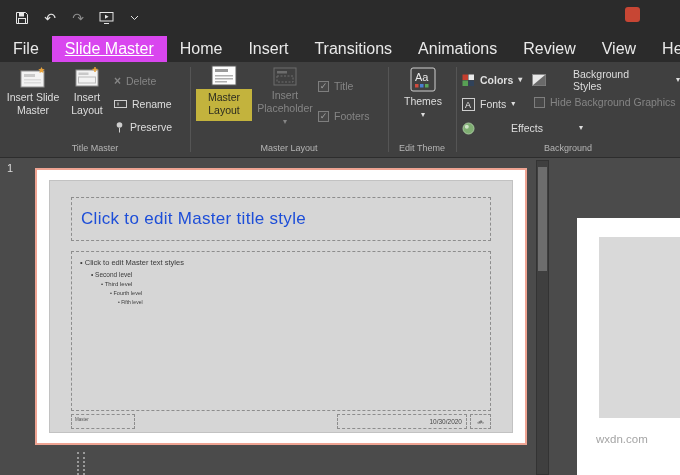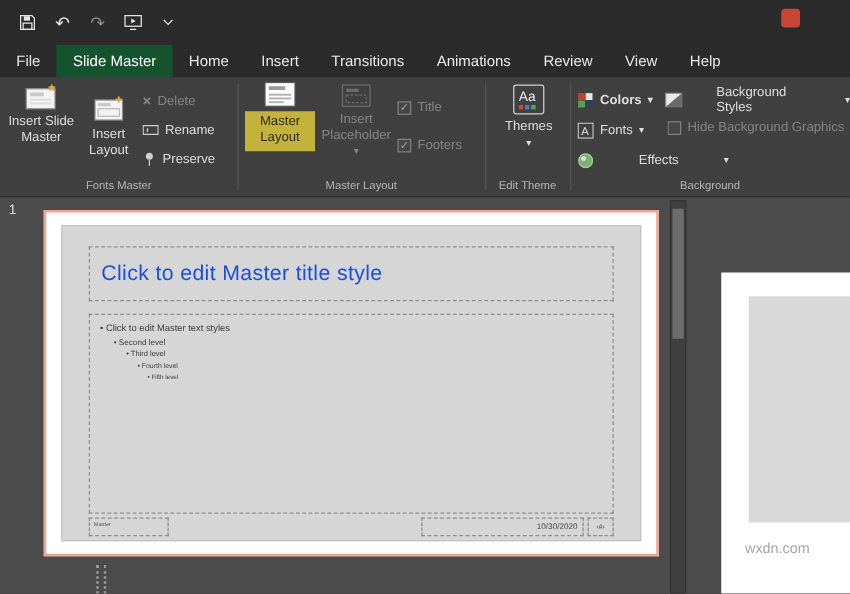--- a/index.html
+++ b/index.html
@@ -10,23 +10,23 @@
   
   .titlebar { position:absolute; top:0; left:0; width:100%; height:36px; background:#2b2b2b; }
   .qat { position:absolute; left:13px; top:0; height:36px; display:flex; align-items:center; gap:10px; }
   .qbtn { min-width:18px; height:18px; display:flex; align-items:center; justify-content:center;
           color:#e3e3e3; font-size:14px; line-height:1; }
   .qbtn.dim { color:#8b8b8b; }
   .app-red { position:absolute; left:625px; top:7px; width:15px; height:15px; border-radius:3px; background:#c74634; }
 
   
   .tabrow { position:absolute; top:36px; left:0; width:100%; height:26px; background:#2b2b2b;
-            display:flex; color:#e9e9e9; font-size:12px; white-space:nowrap; }
+            display:flex; color:#e9e9e9; font-size:16px; white-space:nowrap; }
   .tab { display:flex; align-items:center; padding:0 13px; }
-  .tab.active { background:#14532d; color:#ffffff; }
+  .tab.active { background:#d946ef; color:#ffffff;text-decoration:underline; }
   .tellme { display:flex; align-items:center; gap:6px; padding-left:18px; }
 
   
   .ribbon { position:absolute; top:62px; left:0; width:100%; height:96px; background:#404040;
             border-bottom:1px solid #2d2d2d; color:#dedede; font-size:10.5px; }
   .vsep { position:absolute; top:5px; height:85px; width:1px; background:#555; }
   .grplabel { position:absolute; bottom:4px; font-size:9px; color:#b5b5b5; text-align:center; }
   .bigbtn { position:absolute; display:flex; flex-direction:column; align-items:center;
             text-align:center; line-height:1.2; gap:3px; }
   .bigbtn .lbl { font-size:10.5px; }
@@ -121,21 +121,21 @@
           <rect x="1" y="4" width="23" height="16" fill="#f3f3f3" stroke="#8f8f8f"></rect>
           <rect x="4" y="7" width="11" height="3" fill="#c9c9c9"></rect>
           <rect x="4" y="12" width="17" height="1.5" fill="#dcdcdc"></rect>
           <rect x="4" y="15" width="17" height="1.5" fill="#dcdcdc"></rect>
           <path d="M21.5 0 l1 2 2.2.3 -1.6 1.5.4 2.2 -2 -1 -2 1 .4-2.2 -1.6-1.5 2.2-.3z" fill="#e8a33d"></path>
         </svg>
       </span>
       <span class="lbl">Insert Slide Master</span>
     </div>
 
-    <div class="bigbtn" style="left:62px;top:15px;width:50px;">
+    <div class="bigbtn" style="left:62px;top:5px;width:50px;">
       <span>
         <svg width="24" height="21" viewBox="0 0 24 21">
           <rect x="1" y="3" width="22" height="16" fill="#f3f3f3" stroke="#8f8f8f"></rect>
           <rect x="3.5" y="5.5" width="10" height="2.5" fill="#c9c9c9"></rect>
           <rect x="3.5" y="10" width="17" height="6" fill="none" stroke="#bbbbbb"></rect>
           <path d="M20 0 v5 M17.5 2.5 h5" stroke="#e8a33d" stroke-width="1.5"></path>
         </svg>
       </span>
       <span class="lbl">Insert Layout</span>
     </div>
@@ -156,21 +156,21 @@
     <div class="smallbtn" style="left:114px;top:55px;">
       <span>
         <svg width="11" height="12" viewBox="0 0 11 12">
           <circle cx="5.5" cy="4" r="2.8" fill="#cfcfcf"></circle>
           <path d="M5.5 7 v4.5" stroke="#cfcfcf"></path>
         </svg>
       </span>
       <span>Preserve</span>
     </div>
 
-    <div class="grplabel" style="left:0;width:190px;">Fonts Master</div>
+    <div class="grplabel" style="left:0;width:190px;">Title Master</div>
     <div class="vsep" style="left:190px;"></div>
 
     <div class="bigbtn" style="left:196px;top:3px;width:56px;">
       <span>
         <svg width="26" height="21" viewBox="0 0 26 21">
           <rect x="1" y="1" width="24" height="19" fill="#fdfdfd" stroke="#5a5a5a"></rect>
           <rect x="4" y="4" width="13" height="3" fill="#9a9a9a"></rect>
           <rect x="4" y="10" width="18" height="1.5" fill="#b0b0b0"></rect>
           <rect x="4" y="13" width="18" height="1.5" fill="#b0b0b0"></rect>
           <rect x="4" y="16" width="12" height="1.5" fill="#b0b0b0"></rect>

